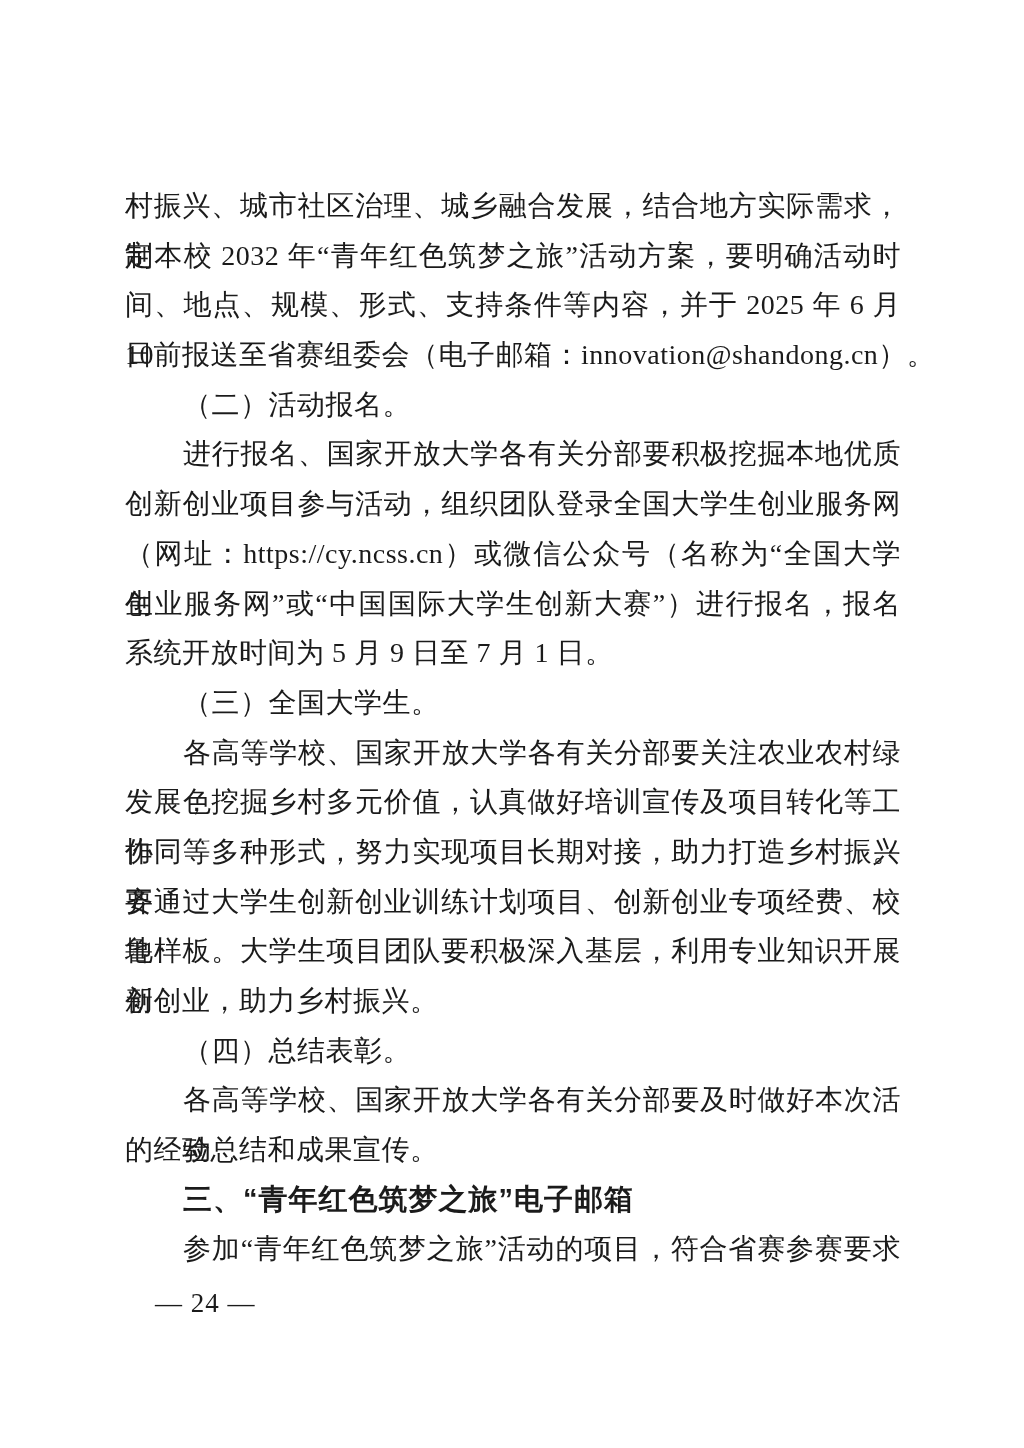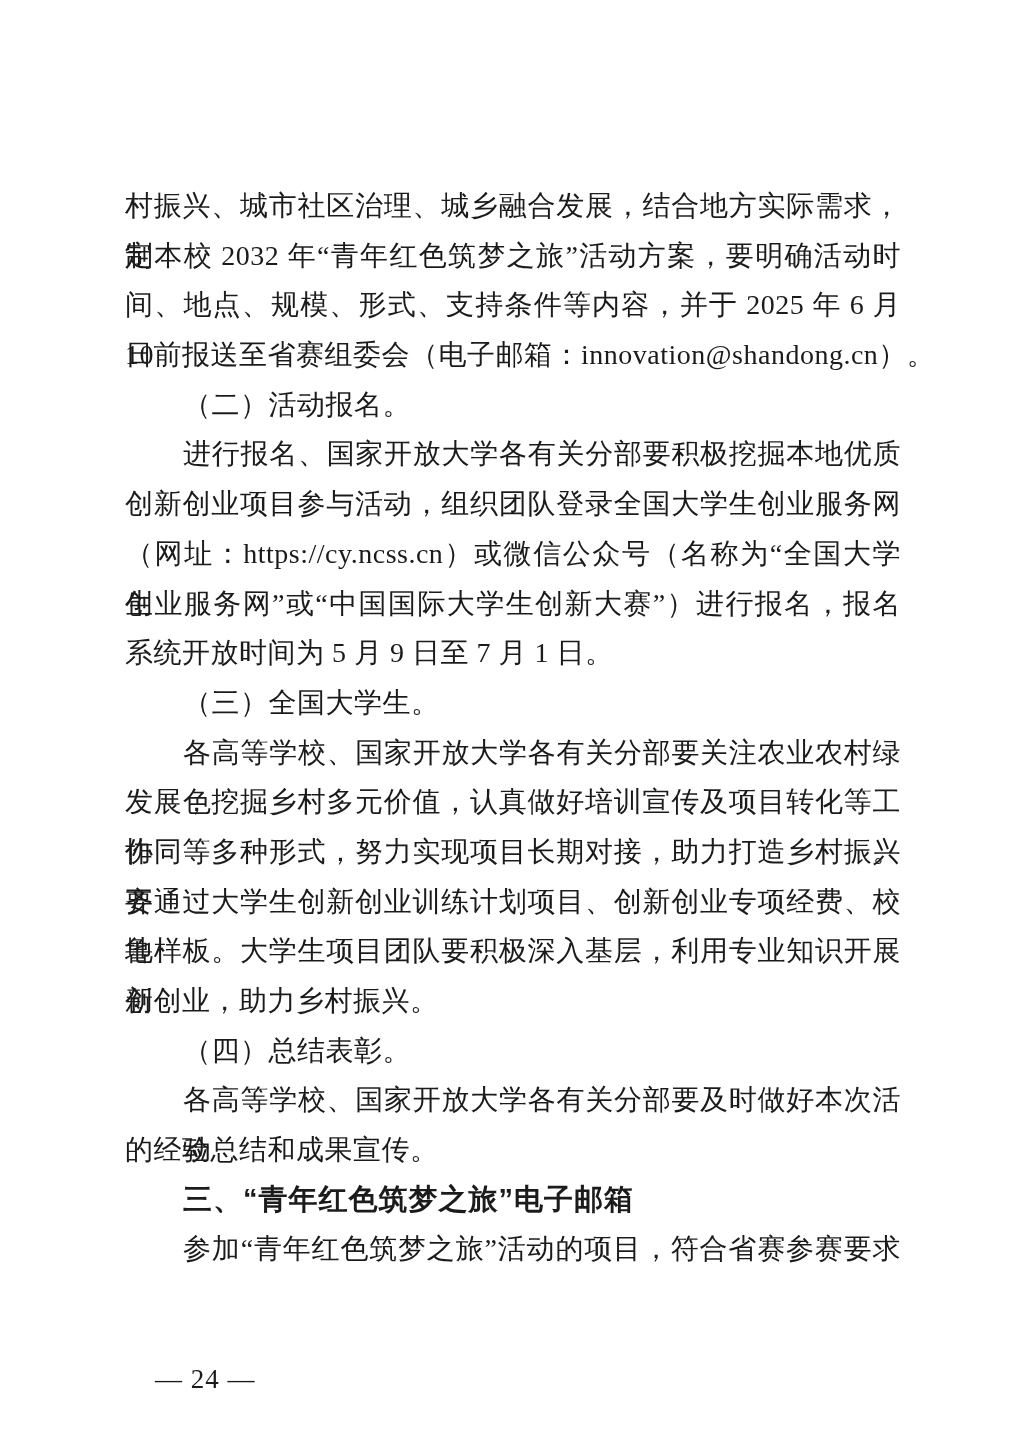--- a/index.html
+++ b/index.html
@@ -48,21 +48,21 @@
   }
   .line.heading-bold {
     font-family: "Liberation Sans", "DejaVu Sans", sans-serif;
     font-weight: 700;
     font-size: 29px;
     letter-spacing: 1px;
   }
   .footer {
     position: absolute;
     left: 155px;
-    top: 1364px;
+    top: 1288px;
     font-size: 27px;
     font-family: "Liberation Serif", "DejaVu Serif", serif;
     color: #1b1b1b;
     letter-spacing: 1px;
   }
 </style>
 </head>
 <body>
 
 <div class="page">

